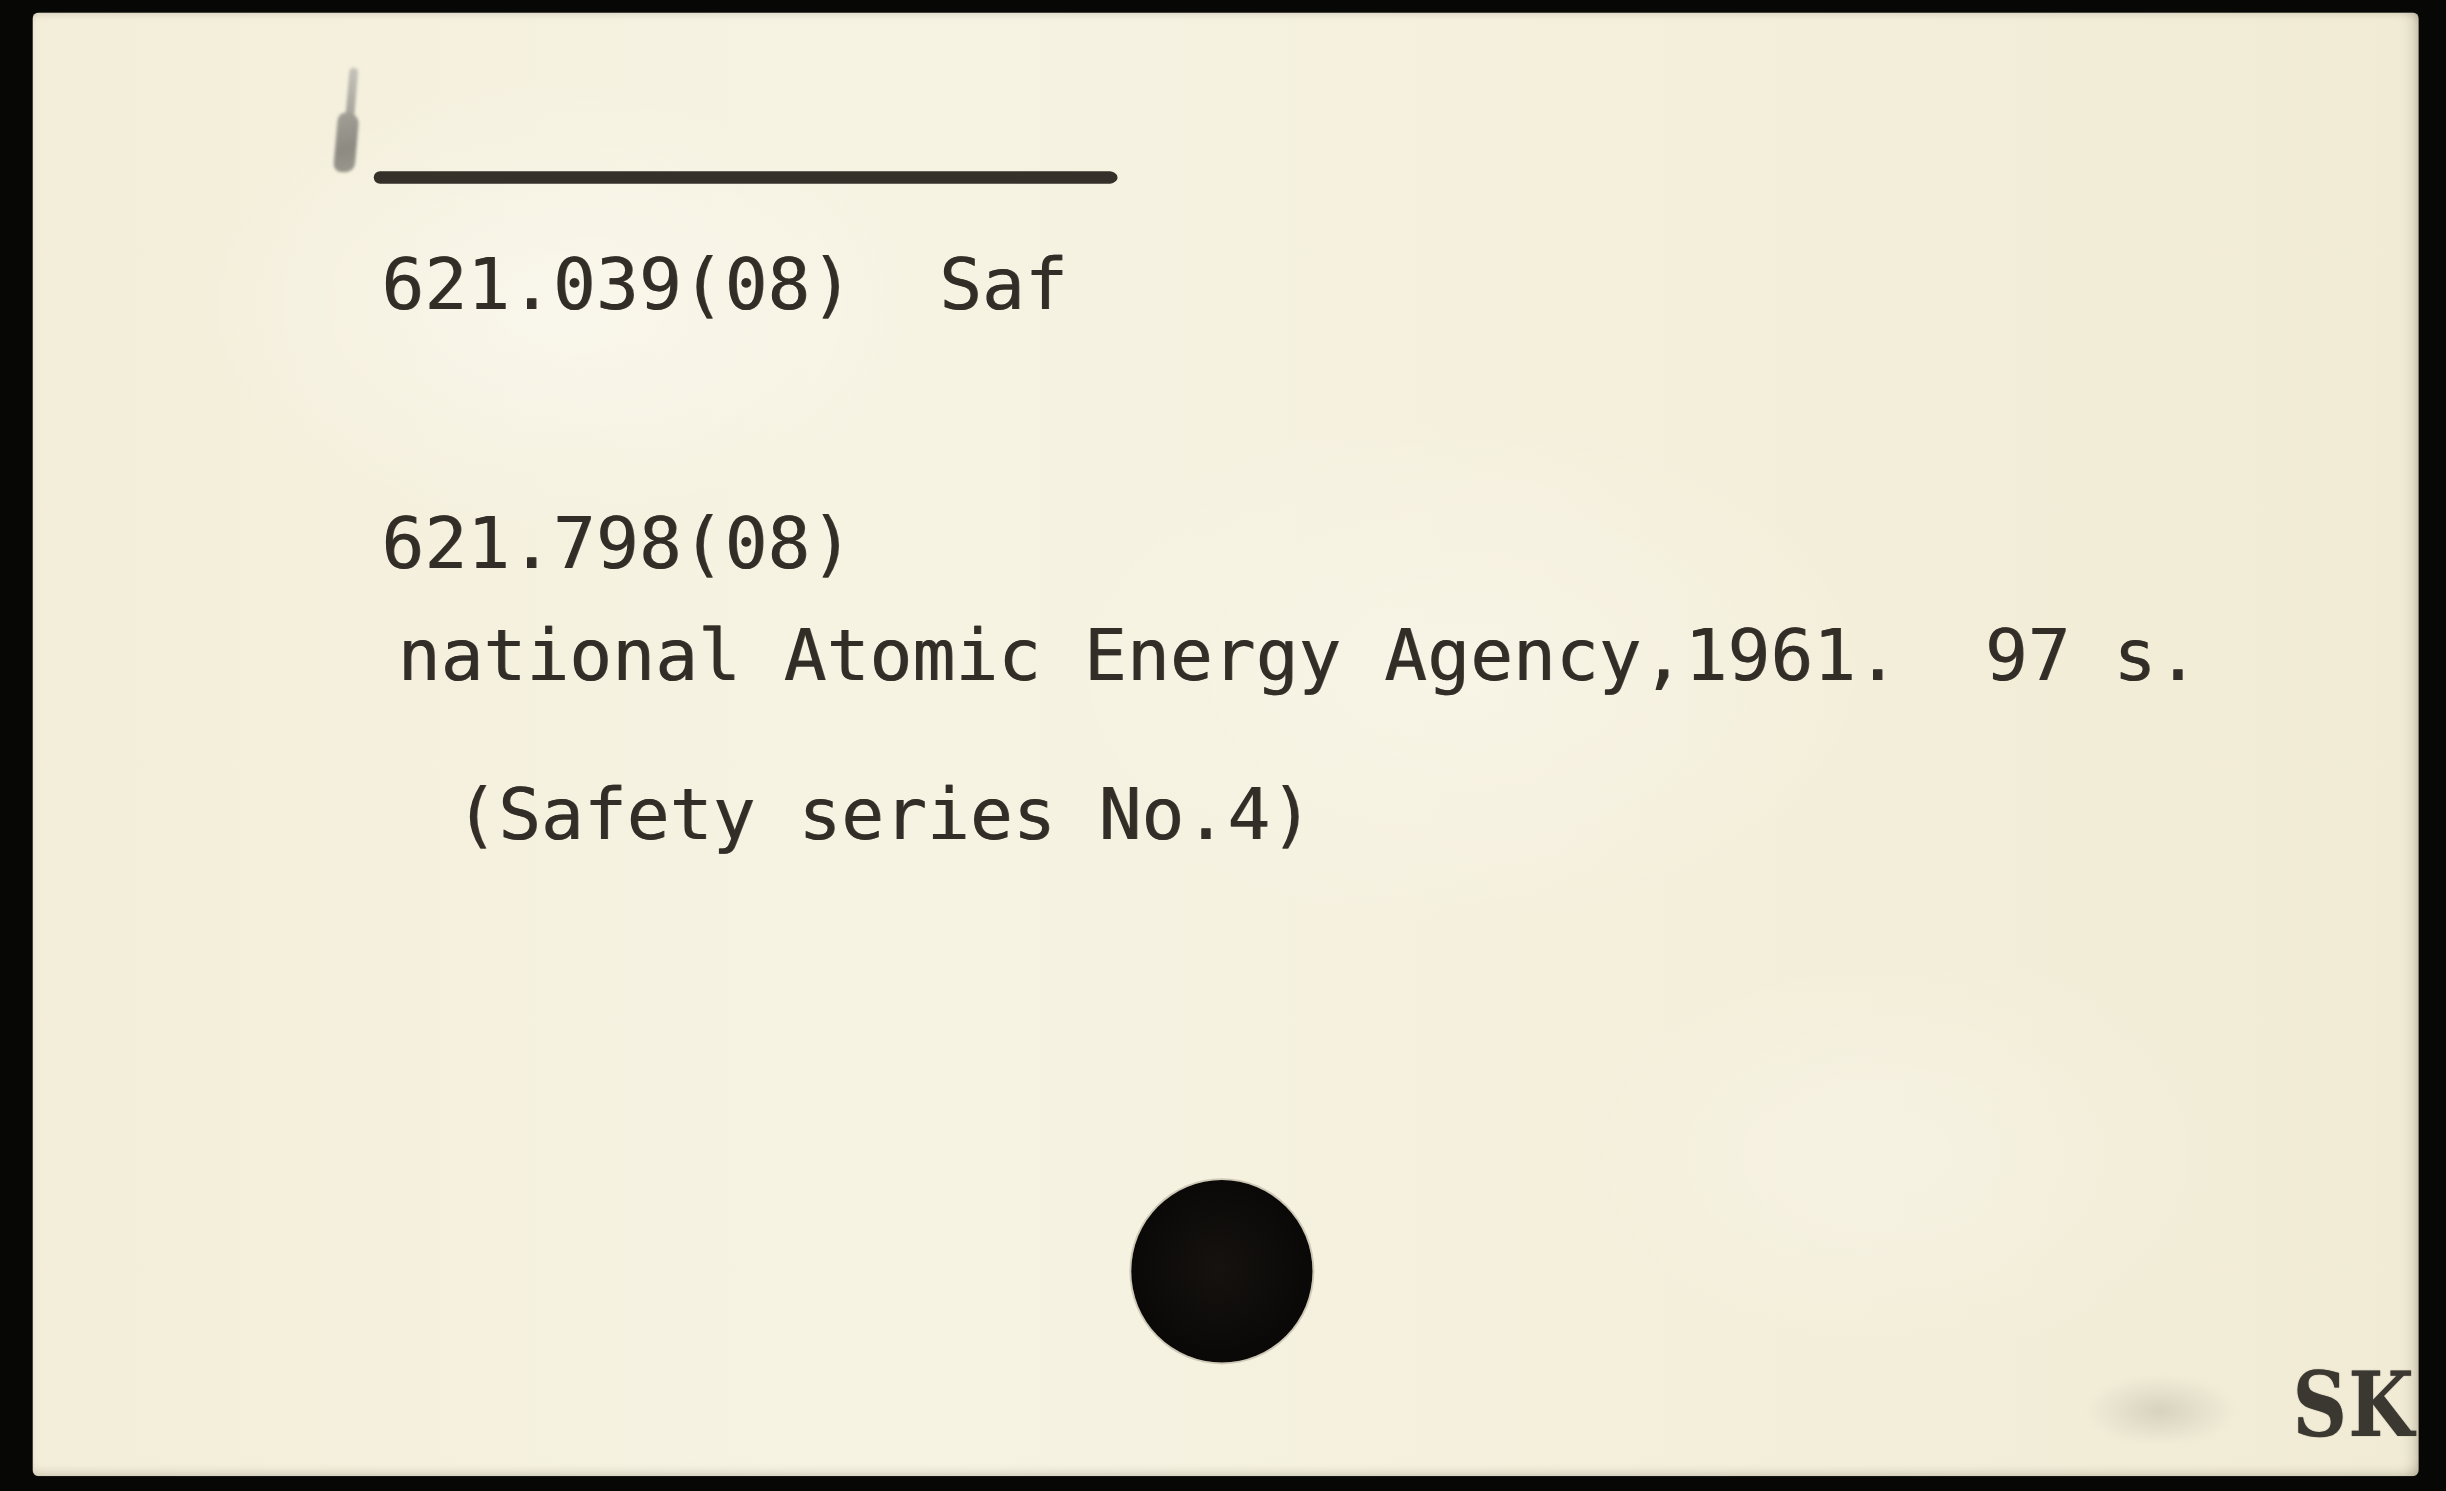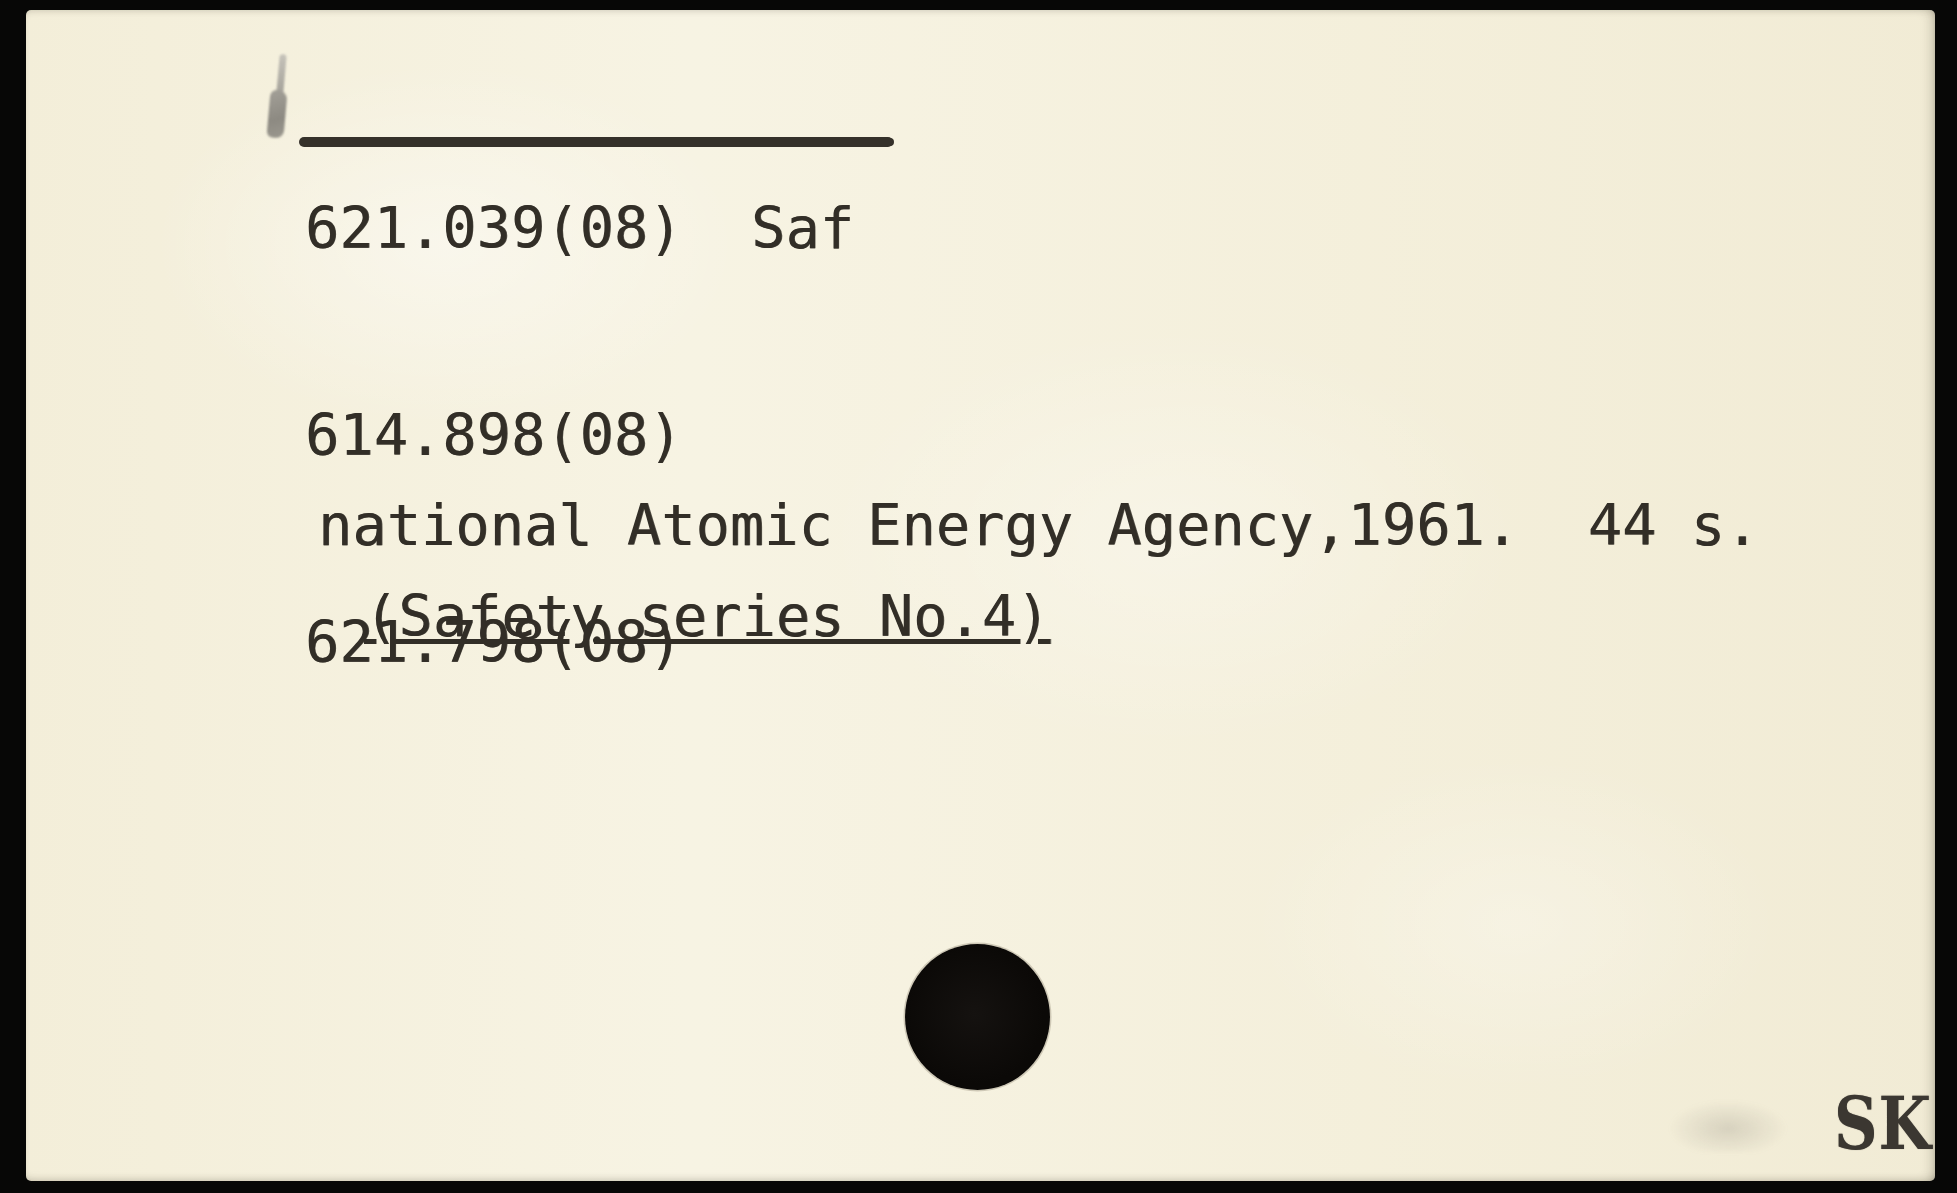--- a/index.html
+++ b/index.html
@@ -50,21 +50,21 @@
     position: absolute;
     left: 276px;
     top: 128px;
     width: 592px;
     height: 8px;
     background: #35312a;
     border-radius: 4px;
     box-shadow: -2px 0 0 1px #35312a;
   }
   .body-block { top: 343px; left: 292px; }
-  .series-line { top: 572px; left: 338px; text-decoration: underline; }
+  .series-line { top: 608px; left: 338px; }
   .hole-punch {
     position: absolute;
     left: 879px;
     top: 934px;
     width: 145px;
     height: 146px;
     background: radial-gradient(circle at 48% 48%, #151210 0%, #0b0907 65%, #0b0907 100%);
     border-radius: 50%;
     box-shadow: 0 0 0 1.5px rgba(90,80,60,0.25);
   }
@@ -121,28 +121,27 @@
 <div class="scene">
   <div class="card">
 
     <div class="pencil-mark">
       <span class="tip"></span>
       <span class="blob"></span>
     </div>
 
     <div class="typeline call-block">
       <span class="call-line">621.039(08)  Saf</span>
-      <span class="call-line">614.898(08)</span>
       <span class="call-line">621.798(08)</span>
     </div>
 
     <div class="underline-rule"></div>
 
     <div class="typeline body-block">
-      <span class="call-line">national Atomic Energy Agency,1961.  44 s.</span>
+      <span class="call-line">national Atomic Energy Agency,1961.  97 s.</span>
     </div>
 
     <div class="typeline series-line">(Safety series No.4)</div>
 
     <div class="hole-punch"></div>
 
     <div class="smudge"></div>
 
     <div class="stamp">SK</div>
 

